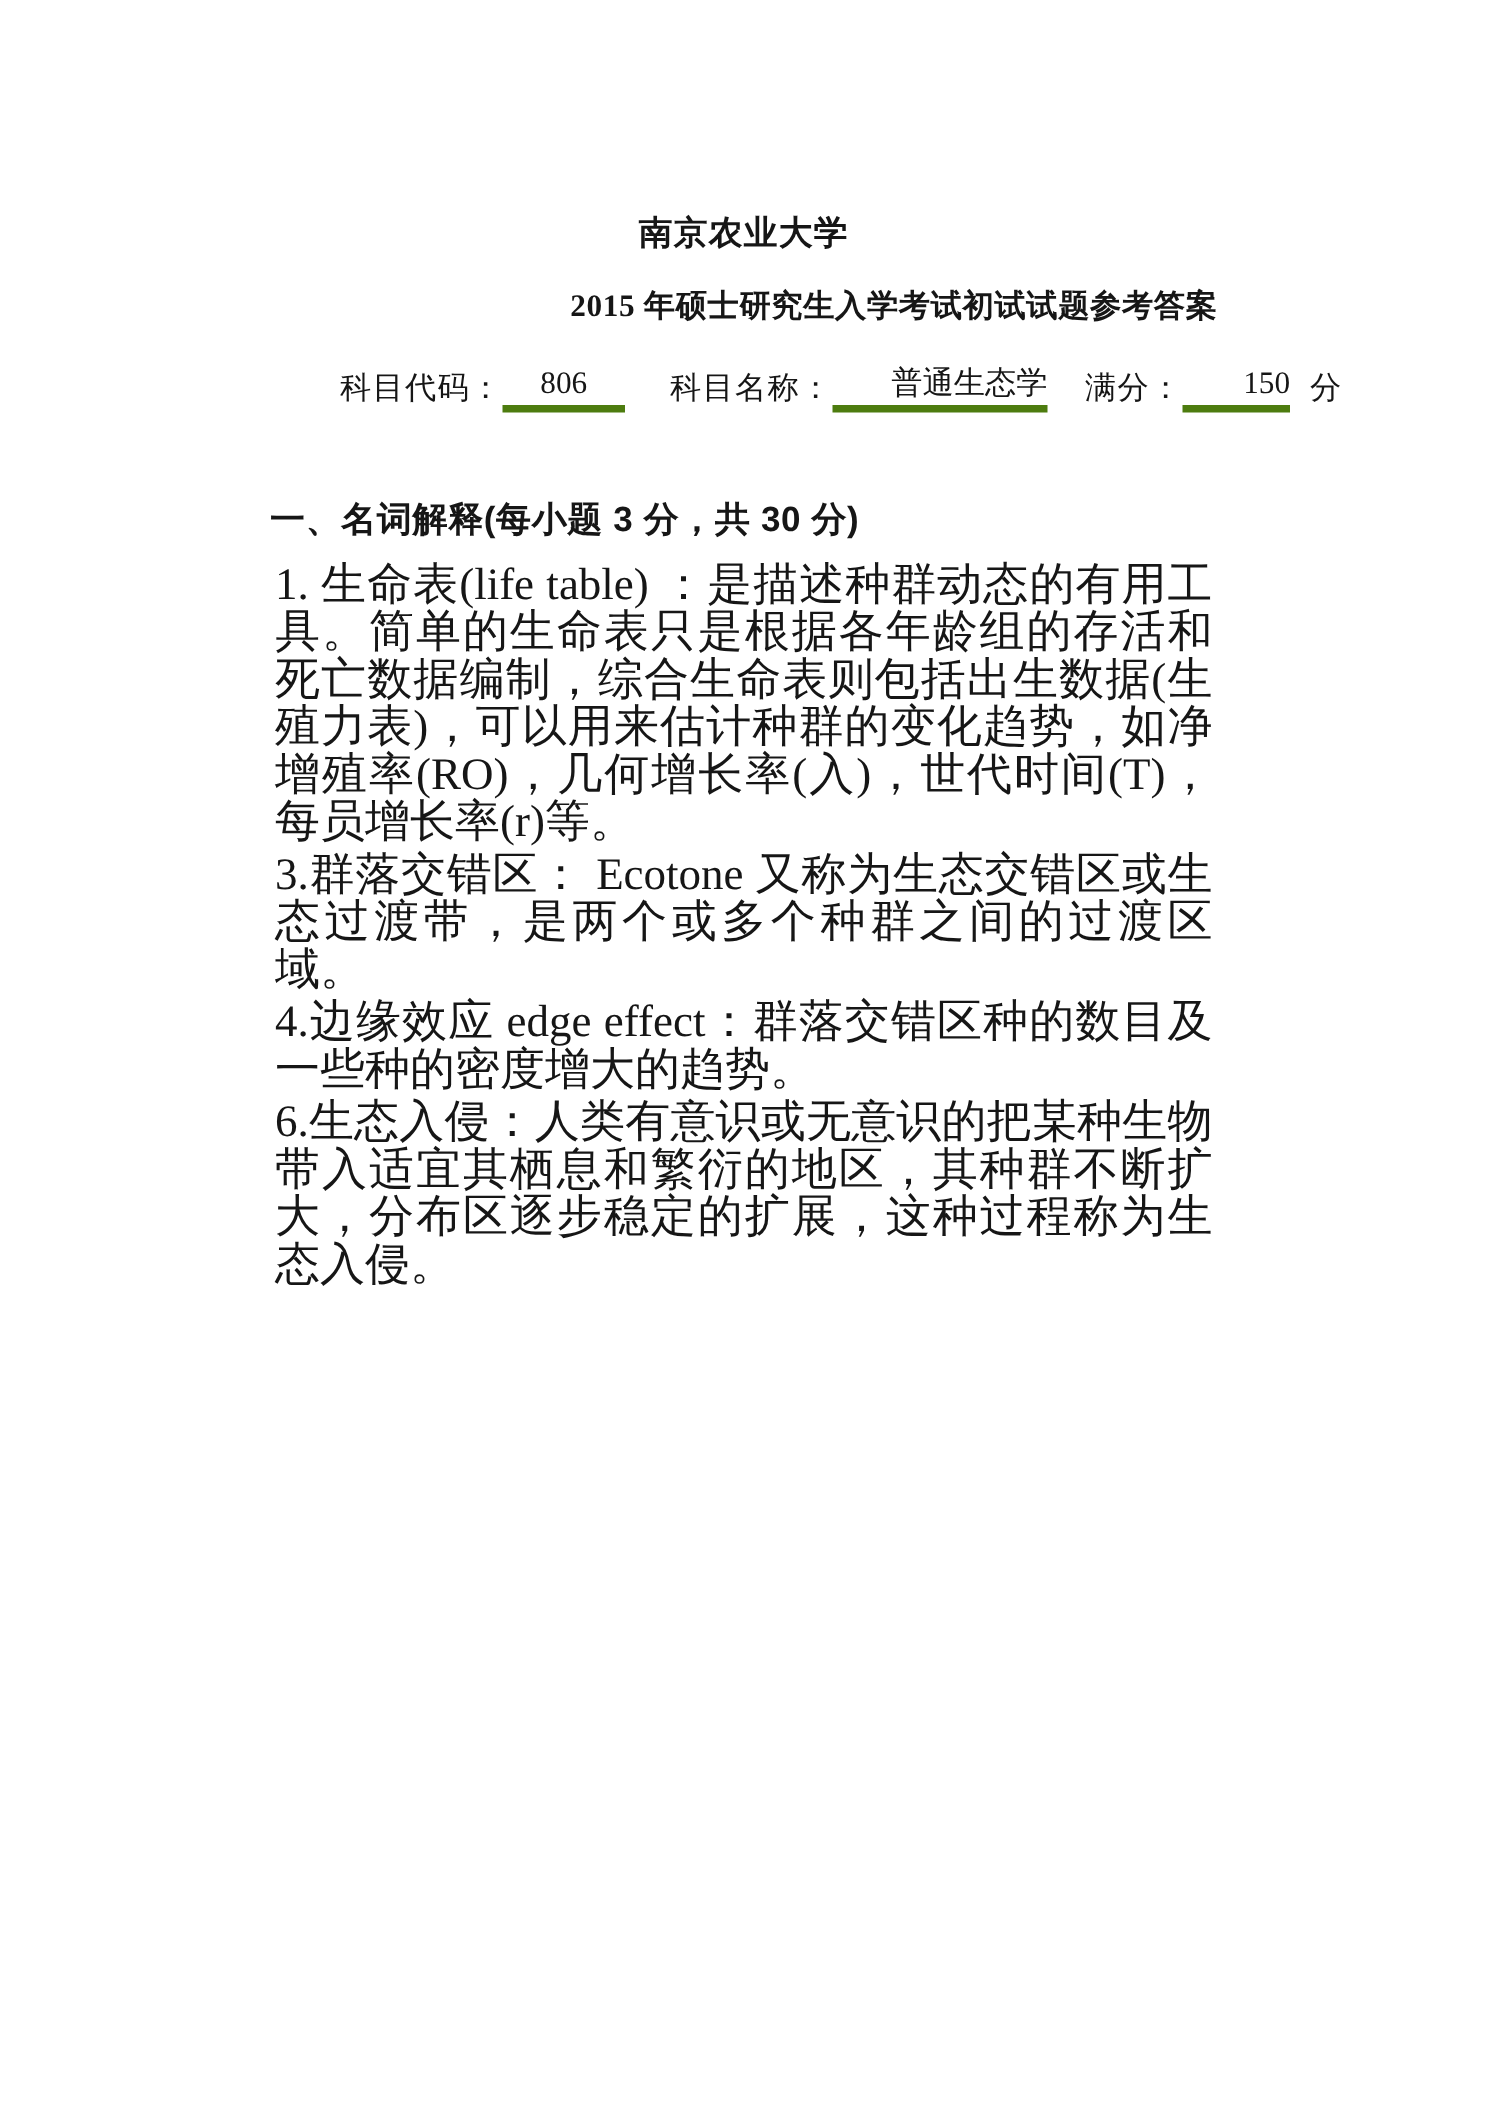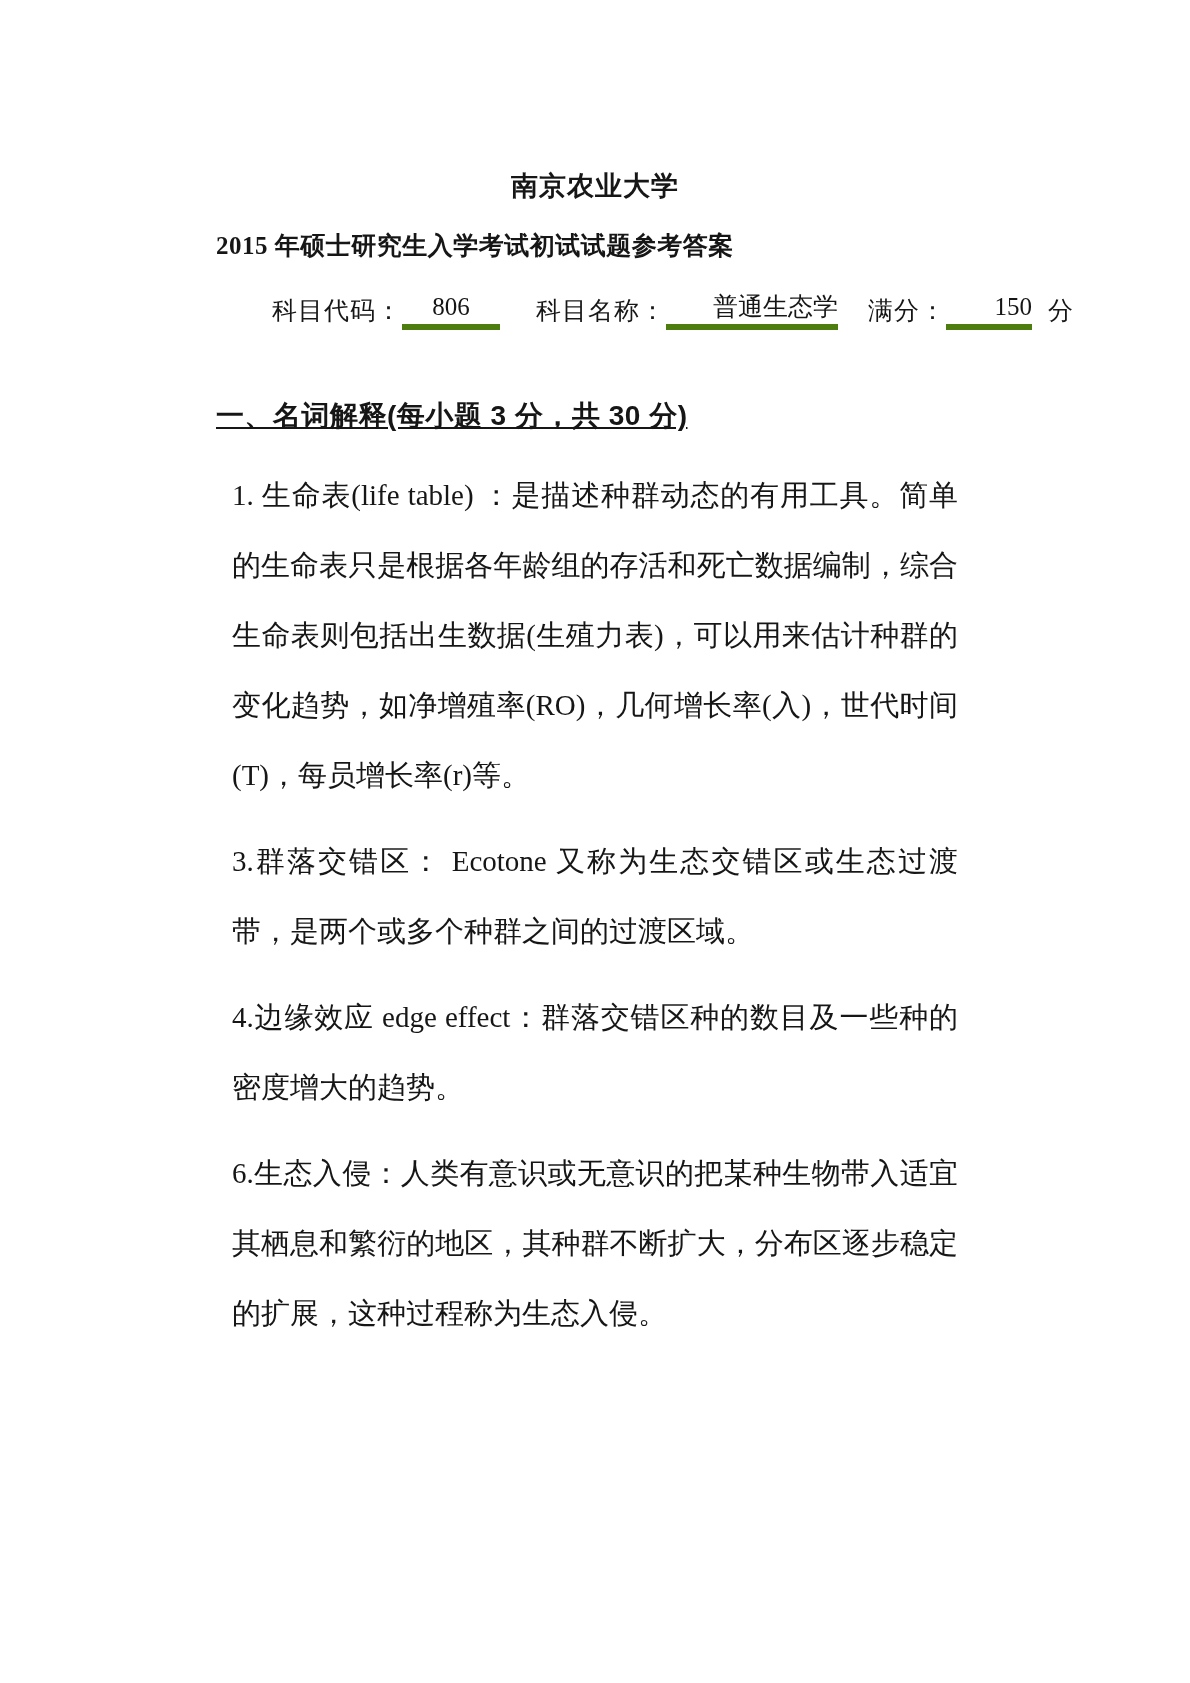--- a/index.html
+++ b/index.html
@@ -19,21 +19,21 @@
     margin: 0;
     text-align: center;
     font-family: "Liberation Sans", "DejaVu Sans", sans-serif;
     font-size: 27px;
     font-weight: bold;
     line-height: 36px;
     letter-spacing: 1px;
   }
   .subtitle {
     margin: 24px 0 0 0;
-    text-align: left;
+    text-align: right;
     font-size: 25px;
     font-weight: bold;
     line-height: 36px;
     letter-spacing: 0.5px;
   }
   .meta {
     margin-top: 26px;
     padding-left: 56px;
     font-size: 25px;
     line-height: 38px;
@@ -63,26 +63,25 @@
     padding: 0 3px;
     line-height: 34px;
   }
   .section-heading {
     margin: 57px 0 0 0;
     font-family: "Liberation Sans", "DejaVu Sans", sans-serif;
     font-size: 28px;
     font-weight: bold;
     line-height: 57px;
     letter-spacing: 0.5px;
-    text-decoration: underline;
   }
   .items p {
-    margin: 16px;
-    font-size: 29px;
-    line-height: 70px;
+    margin: 4px;
+    font-size: 36px;
+    line-height: 38px;
     text-align: justify;
   }
 </style>
 </head>
 <body>
 
 <div class="page">
 
   <h1 class="title">南京农业大学</h1>
 

